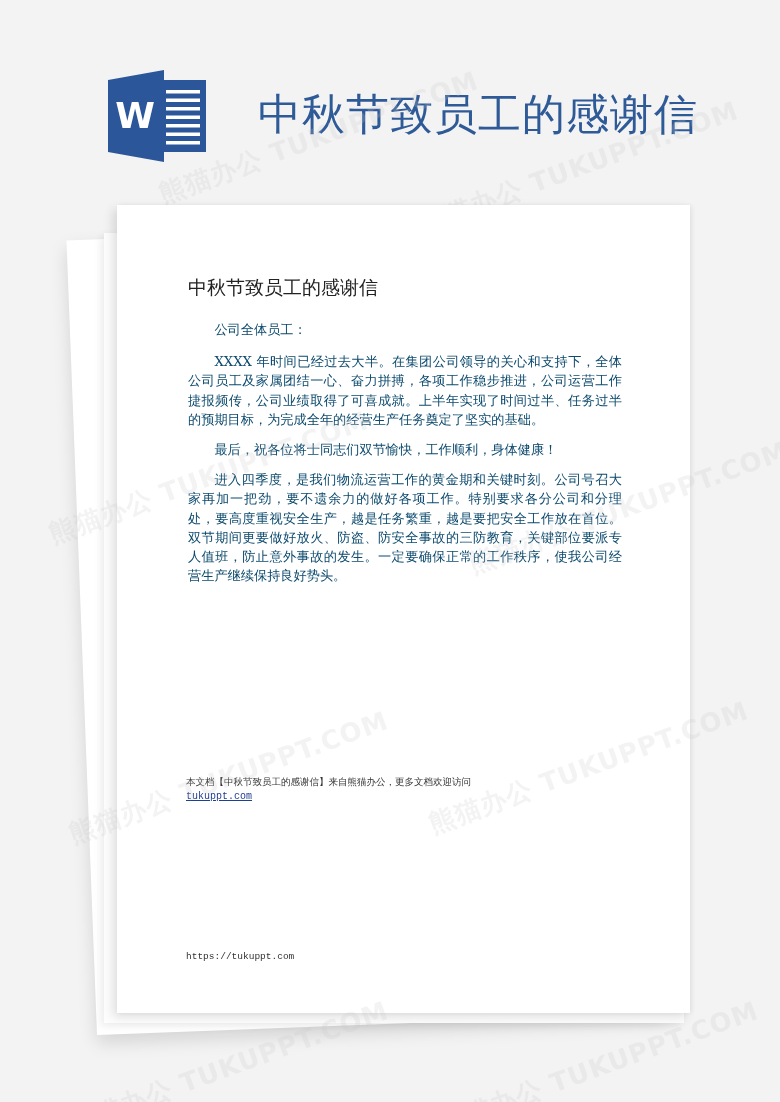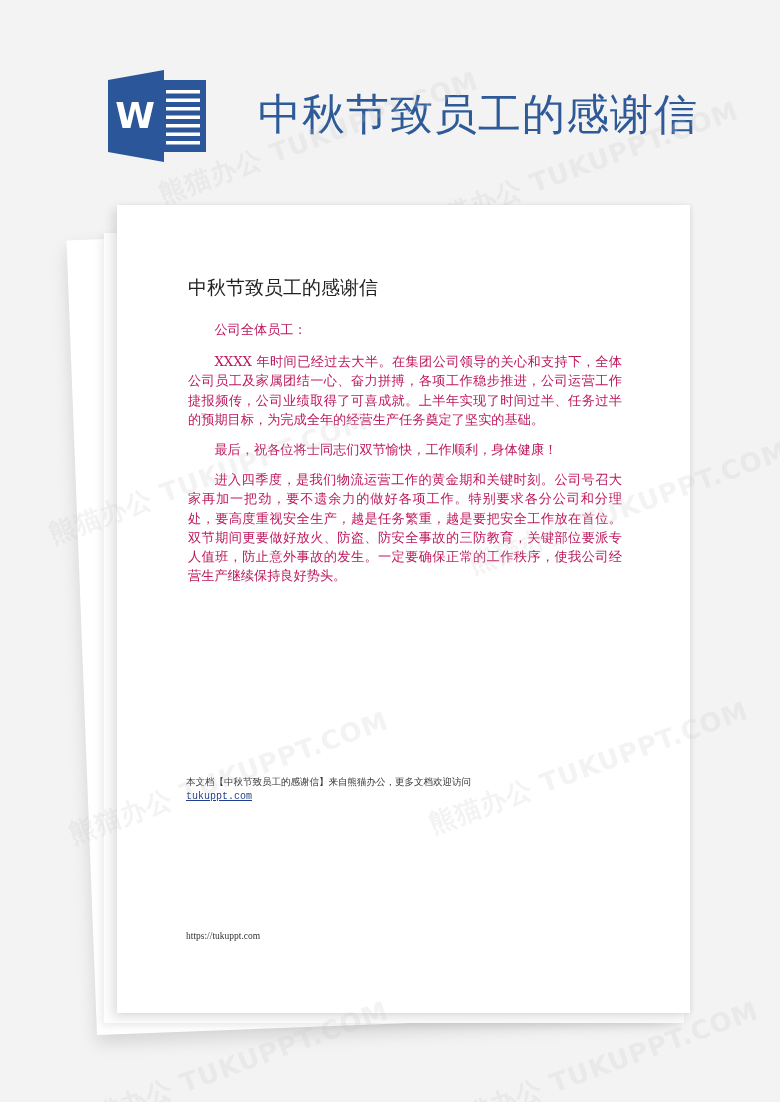--- a/index.html
+++ b/index.html
@@ -67,21 +67,21 @@
       line-height: 28px;
       color: #222;
       white-space: nowrap;
     }
     .doc-body {
       position: absolute;
       left: 71px; top: 115px;
       width: 434px;
       font-size: 13.2px;
       line-height: 19.2px;
-      color: #be185d;
+      color: #0c4a6e;
       text-align: justify;
     }
     .doc-body p {
       margin: 0 0 11px 0;
       text-indent: 2em;
     }
     .doc-body p.salutation {
       margin-bottom: 13px;
     }
     .source-note {
@@ -93,22 +93,22 @@
       line-height: 14px;
       color: #333;
     }
     .source-note a {
       color: #1f3f8f;
       text-decoration: underline;
       font-size: 10px;
     }
     .page-url {
       position: absolute;
-      left: 69px; top: 726px;
-      font-family: Liberation Serif, serif;
+      left: 69px; top: 746px;
+      font-family: Liberation Mono, monospace;
       font-size: 9.5px;
       color: #333;
     }
     
     .wm {
       position: absolute;
       font-family: "DejaVu Sans", "Liberation Sans", sans-serif;
       font-size: 26px;
       font-weight: bold;
       color: rgba(200,200,200,0.22);

